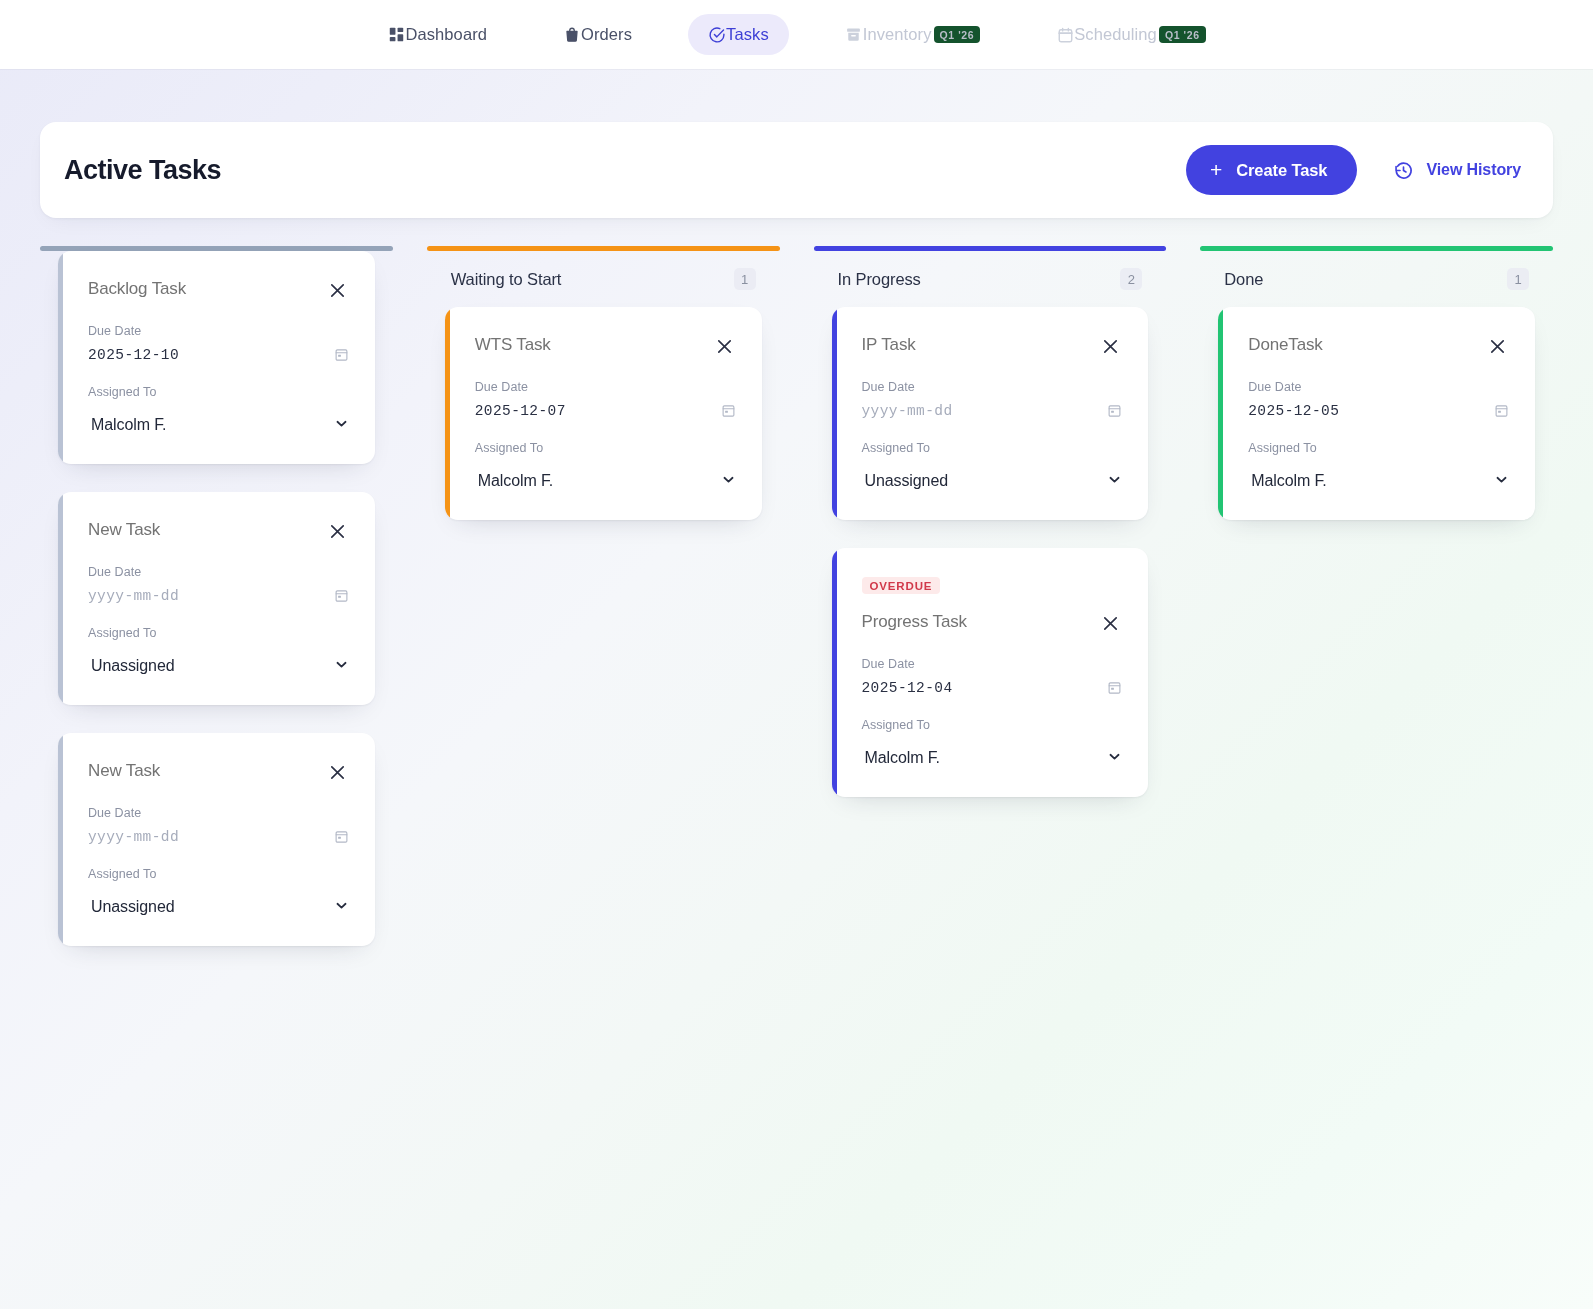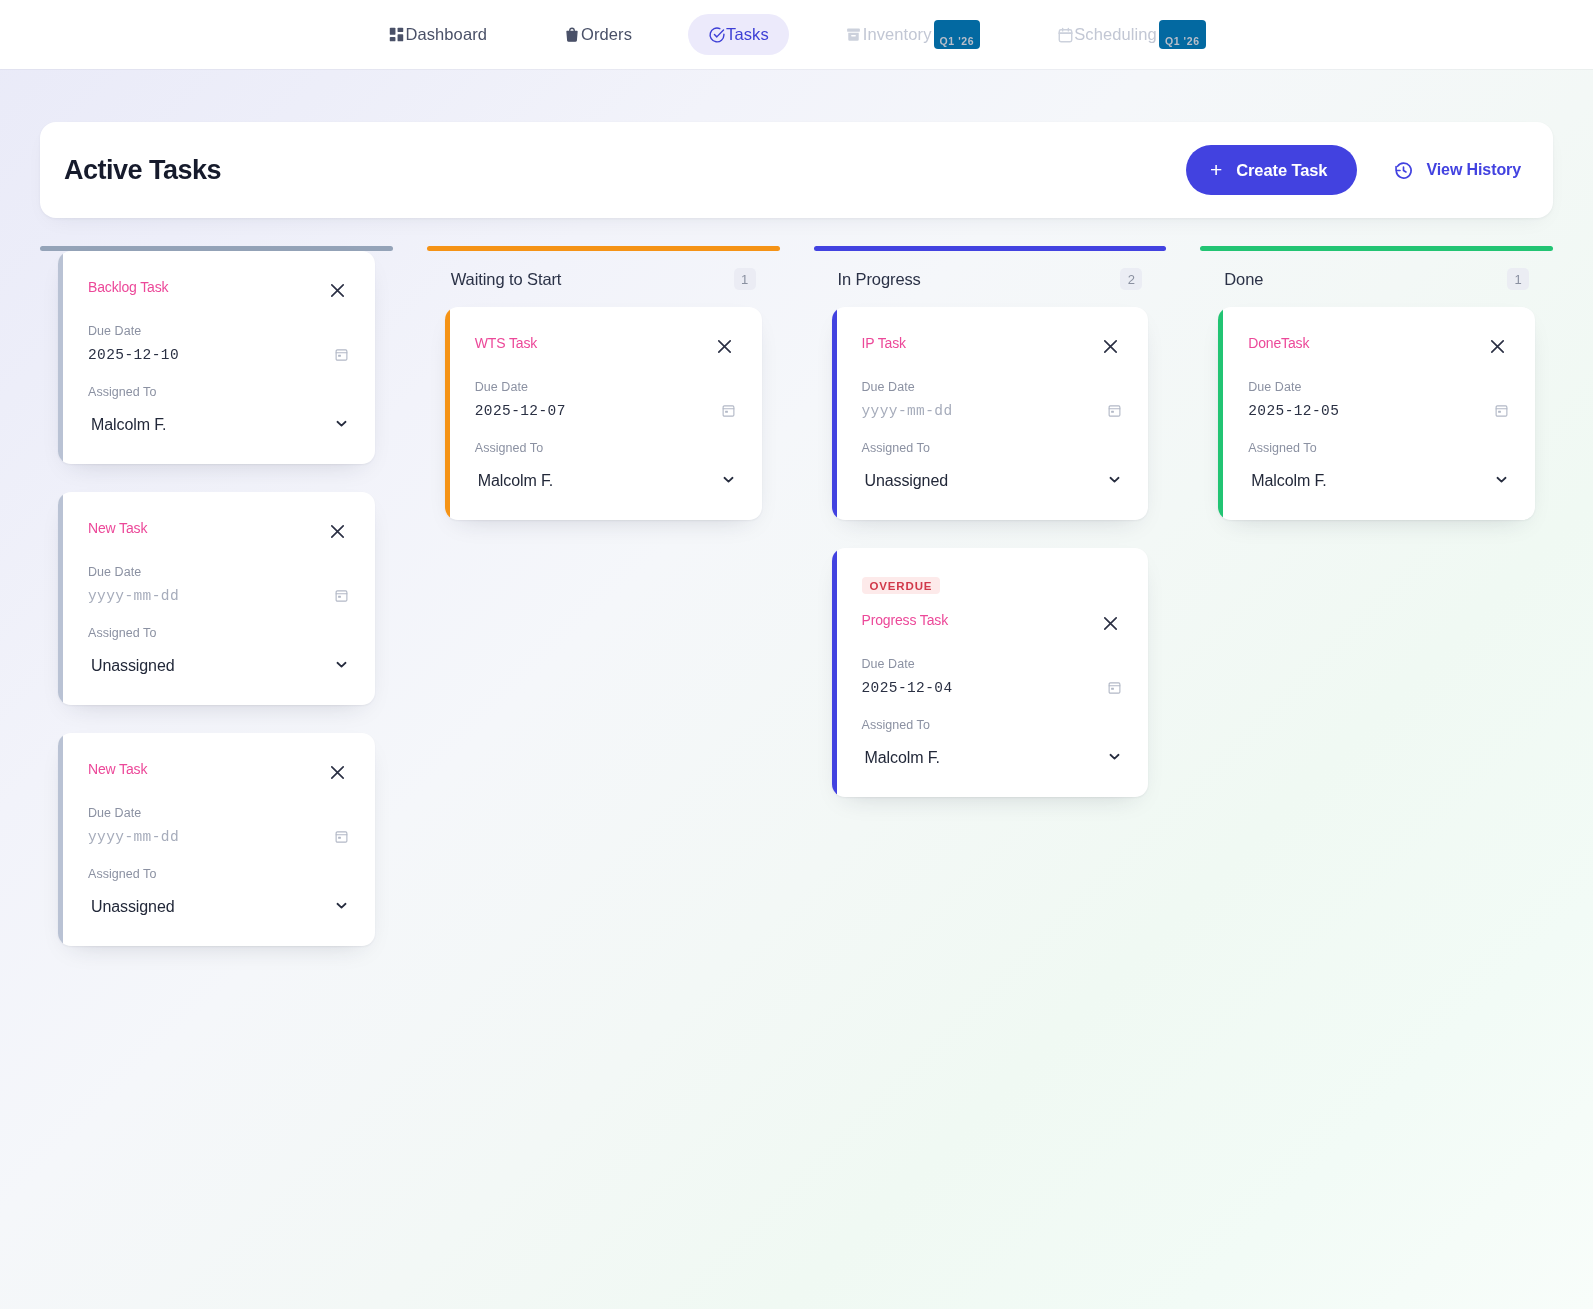--- a/index.html
+++ b/index.html
@@ -52,24 +52,24 @@
     background: #eceafb;
     color: #3d3fd6;
     font-weight: 400;
   }
   .nav-item.disabled { color: #c2c7d4; cursor: default; }
   .nav-icon { display: inline-flex; width: 18px; height: 18px; align-items: center; justify-content: center; }
   .nav-icon svg { display: block; }
   .nav-badge {
     font-size: 10.5px;
     letter-spacing: 0.6px;
-    background: #0369a1;
+    background: #14532d;
     color: #b9bec9;
     border-radius: 4px;
-    padding: 15px 6px 2px 6px;
+    padding: 3px 6px 2px 6px;
     margin-left: 2px;
     font-weight: 700;
   }
 
   
   .page {
     padding: 53px 40px 0 40px;
   }
   .header-card {
     background: #ffffff;
@@ -188,22 +188,22 @@
     letter-spacing: 0.85px;
     padding: 3px 8px 2px 8px;
     border-radius: 4px;
     margin-bottom: 18px;
   }
   .card-top {
     display: flex;
     align-items: flex-start;
   }
   .card-title {
-    font-size: 14px;
-    color: #ec4899;
+    font-size: 17px;
+    color: #737373;
     letter-spacing: -0.15px;
     line-height: 1.2;
   }
   .card-close {
     margin-left: auto;
     background: none;
     border: none;
     cursor: pointer;
     line-height: 0;
     padding: 2px;

